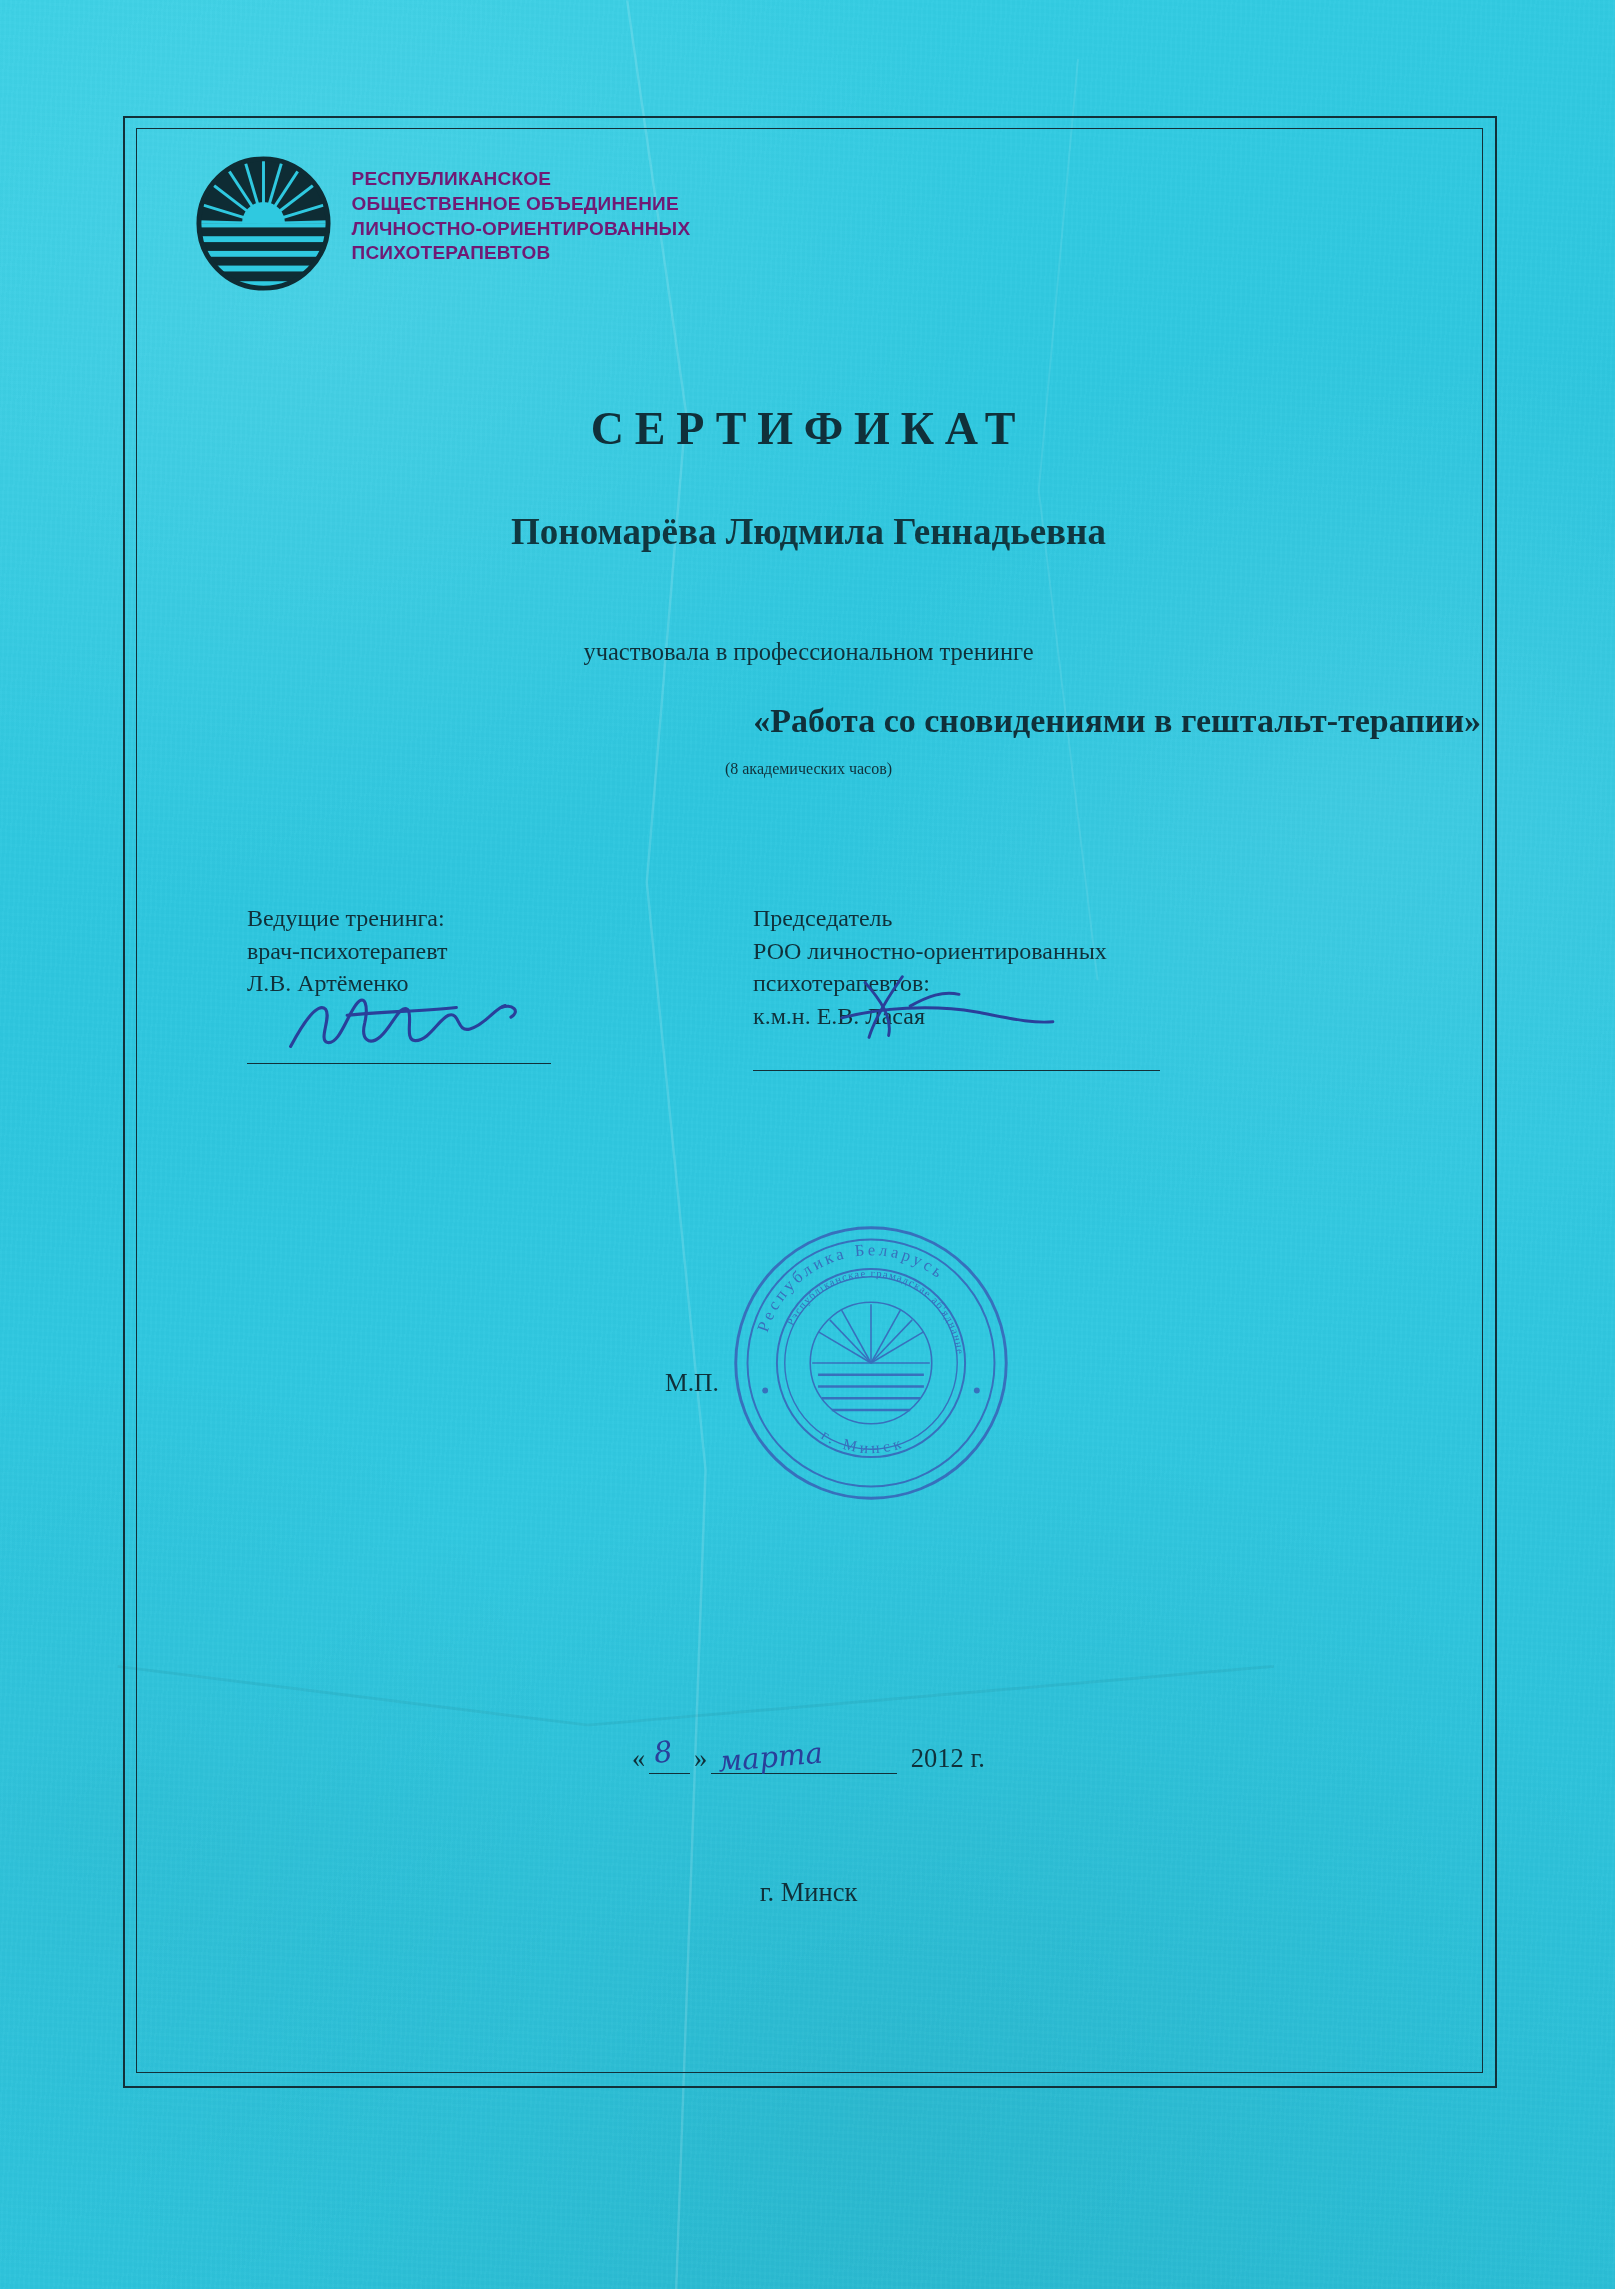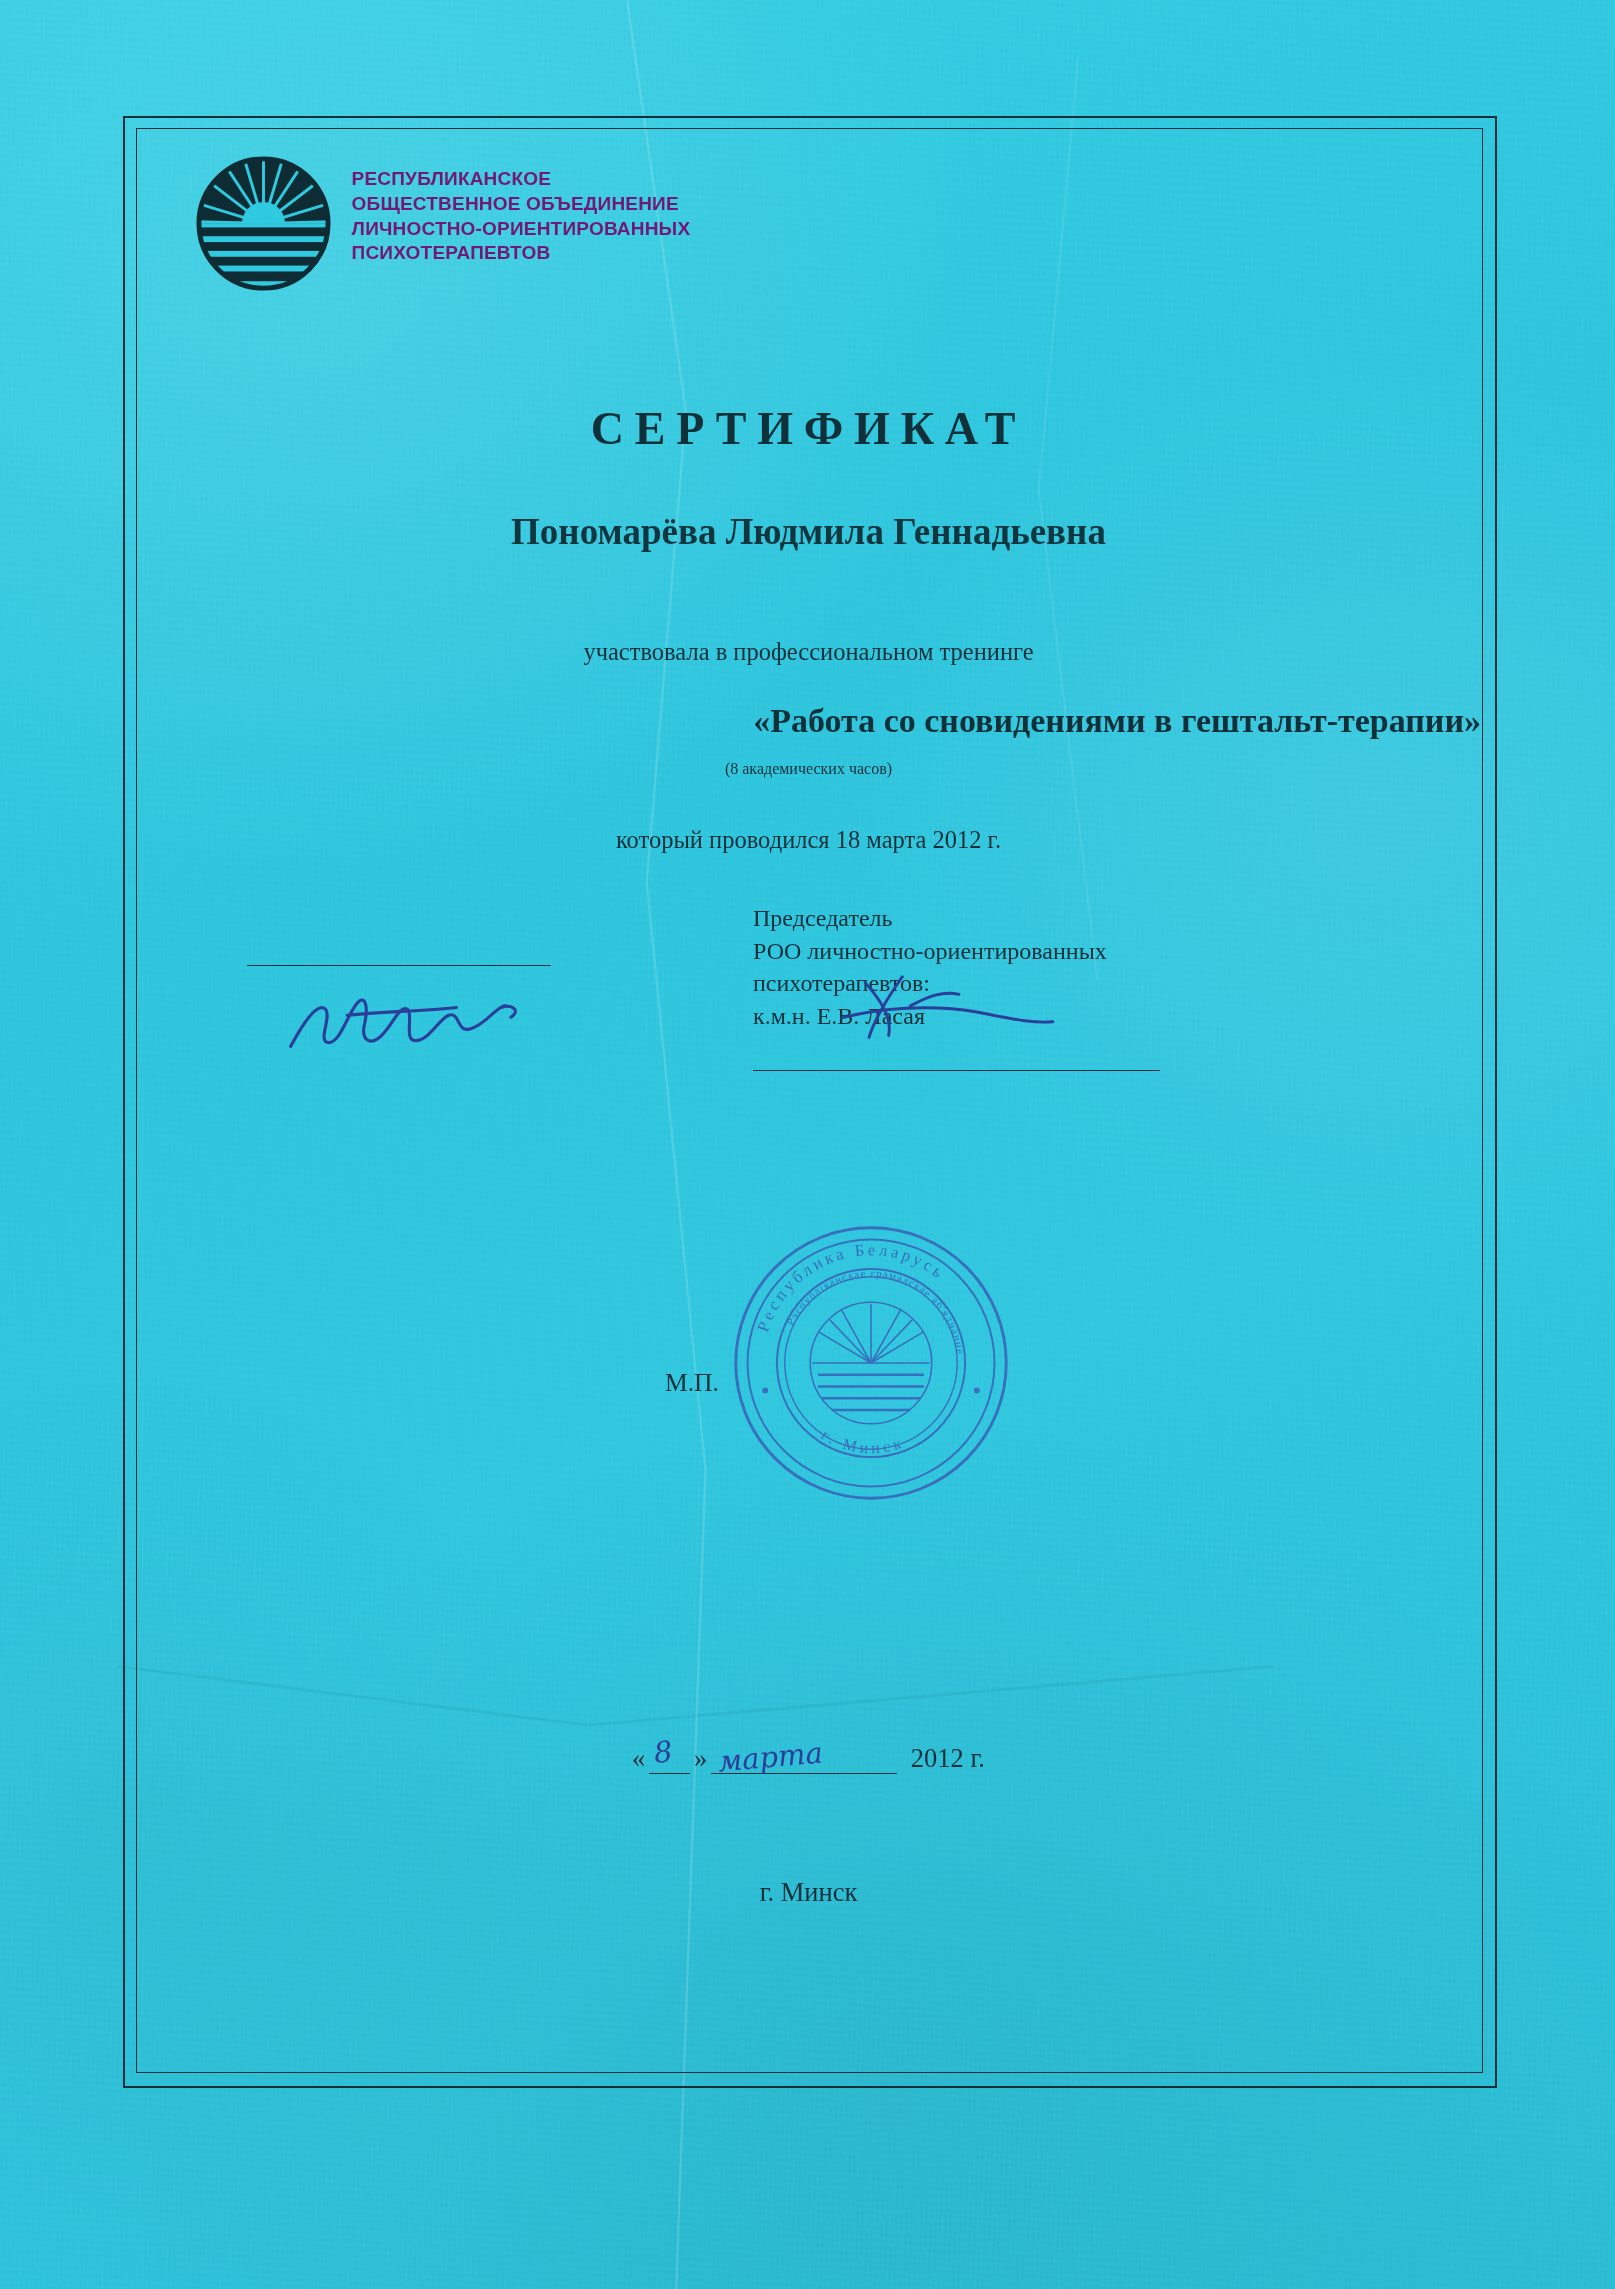--- a/index.html
+++ b/index.html
@@ -308,23 +308,25 @@
 ОБЩЕСТВЕННОЕ ОБЪЕДИНЕНИЕ
 ЛИЧНОСТНО-ОРИЕНТИРОВАННЫХ
 ПСИХОТЕРАПЕВТОВ</div>
   </div>
 
   <div class="cert-title">СЕРТИФИКАТ</div>
   <div class="recipient">Пономарёва Людмила Геннадьевна</div>
   <div class="participated">участвовала в профессиональном тренинге</div>
   <div class="training-title">«Работа со сновидениями в гештальт-терапии»</div>
   <div class="hours">(8 академических часов)</div>
-  <div class="held-on">который проводился 18 марта 2012 г.</div>
 
   <div class="sig-left">
+    <div class="sig-text">Ведущие тренинга:
+врач-психотерапевт
+Л.В. Артёменко</div>
     <div class="sig-line"></div>
     <svg class="scribble" style="left:27.4px; top:84px; width:314px; height:78px;" viewBox="0 0 320 80">
       <g fill="none" stroke="#2a3f9a" stroke-width="3.2" stroke-linecap="round">
         <path d="M16 62 C 30 36, 44 16, 52 24 C 58 32, 44 56, 54 58 C 66 60, 74 30, 84 18 C 92 8, 96 20, 92 38 C 88 54, 96 62, 108 52 C 120 42, 128 18, 136 24 C 142 30, 132 56, 144 56 C 158 56, 168 34, 178 30 C 190 26, 186 48, 200 44 C 216 40, 226 22, 236 20"></path>
         <path d="M74 30 C 110 26, 150 26, 186 22"></path>
         <path d="M232 22 C 244 18, 252 26, 242 32"></path>
       </g>
     </svg>
   </div>
 

